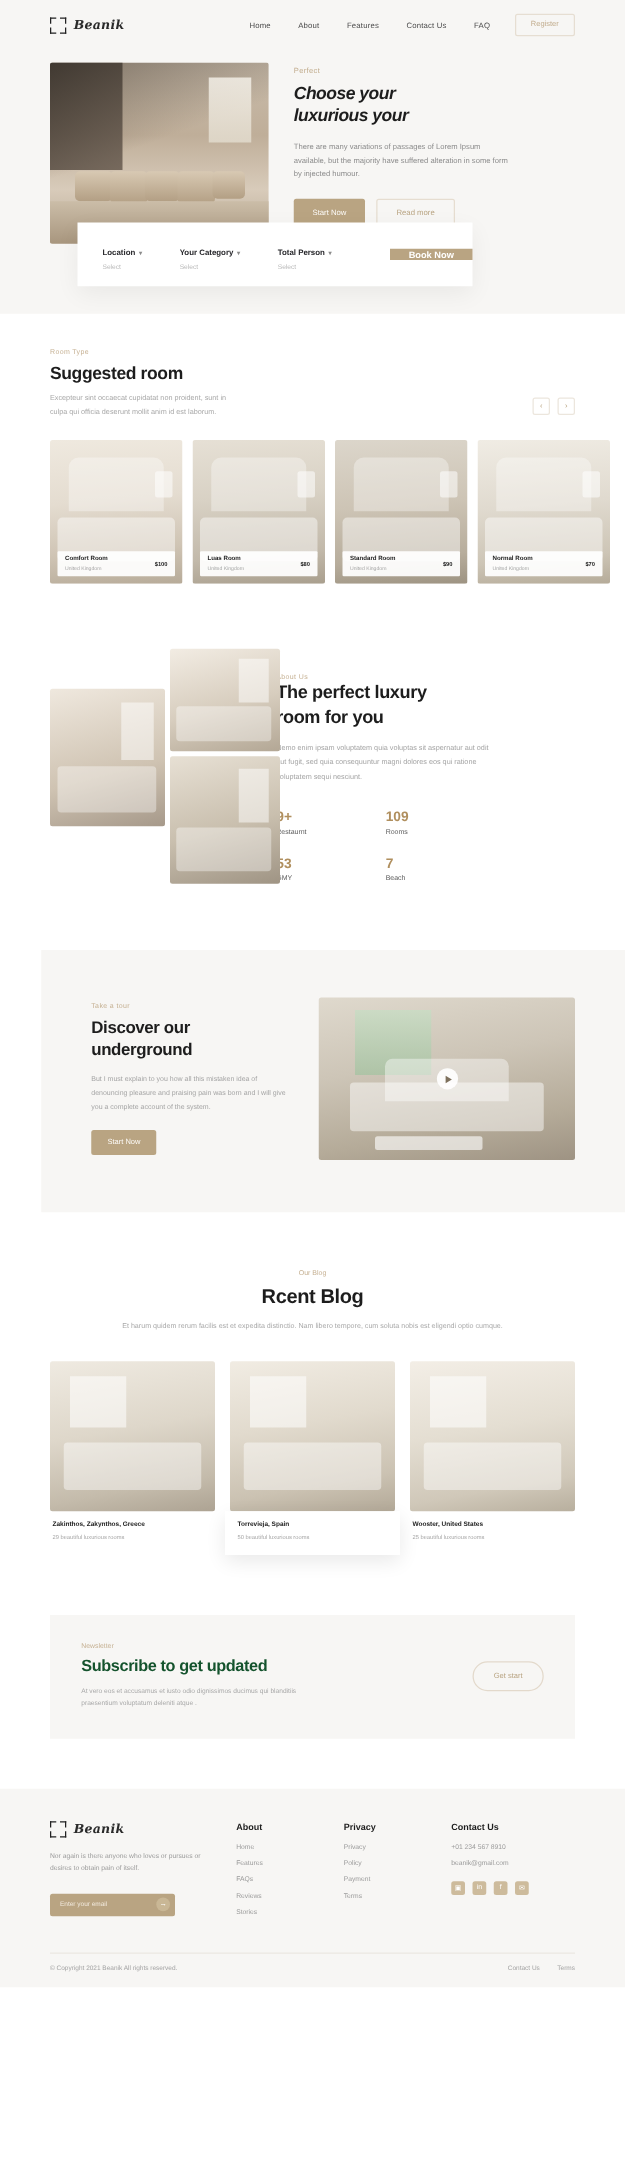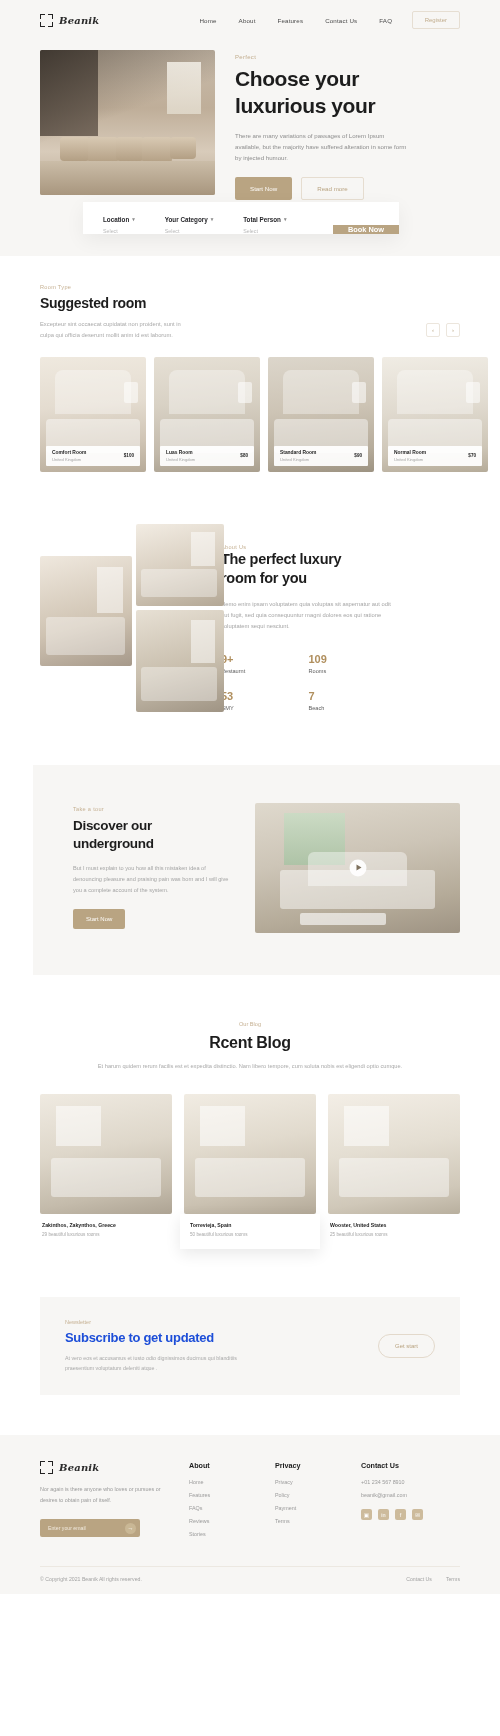--- a/index.html
+++ b/index.html
@@ -73,44 +73,43 @@
   .hero-img .p1{left:20px;bottom:34px;width:30px;height:24px;}
   .hero-img .p2{left:48px;bottom:32px;width:30px;height:26px;}
   .hero-img .p3{left:76px;bottom:34px;width:28px;height:24px;}
   .hero-img .p4{left:102px;bottom:32px;width:30px;height:26px;}
   .hero-img .p5{left:130px;bottom:36px;width:26px;height:22px;}
   .hero-img .bed{position:absolute;left:0;bottom:0;width:100%;height:34px;background:linear-gradient(180deg,#cbbda8,#a8967e);}
 
   .hero-copy { padding-top: 4px; }
   .eyebrow { font-size: 6px; color: #c2ad8e; letter-spacing: .3px; margin-bottom: 6px; }
   .hero-title {
-    font-size: 21px; line-height: 1.28; font-weight: 700; letter-spacing: -.4px;
-    color: #1d1d1d; max-width: 175px;
+    font-size: 14px; line-height: 1.28; font-weight: 700; letter-spacing: -.4px;
+    color: #1d1d1d; max-width: 175px; font-style: italic;
   }
   .hero-desc {
     margin-top: 10px; font-size: 6.1px; line-height: 1.85; color: #8d8d8d; max-width: 175px;
   }
   .hero-btns { display: flex; gap: 9px; margin-top: 13px; }
   .btn-solid {
     background: #b9a482; color: #fdfbf8; border: none;
     font-size: 6.2px; padding: 7px 15px; border-radius: 2px; cursor: pointer;
   }
   .btn-ghost {
     background: transparent; color: #b9a482; border: 1px solid #e6ddd0;
     font-size: 6.2px; padding: 7px 15px; border-radius: 2px; cursor: pointer;
   }
 
   
   .bookbar {
     position: absolute; left: 62px; bottom: 22px;
-    width: 316px; height: 32px;
-    display: flex; align-items: flex-end;
+    width: 316px; height: 51px;
+    display: flex; align-items: center;
     background: #ffffff;
     box-shadow: 0 6px 20px rgba(0,0,0,.06);
-    margin-left: 21px;
   }
   .bookbar-fields { display: flex; flex: 1; padding: 9px 0 0 20px; gap: 30px; }
   .bf-label { font-size: 6.3px; font-weight: 700; color: #26262a; display:flex; align-items:center; gap:3px; }
   .bf-label .chev { font-size: 5px; color:#8b8b8b; }
   .bf-value { font-size: 5.3px; color: #b9b9b9; margin-top: 5px; }
   .bookbar-btn {
     width: 66px; background: #b9a482; color: #fff;
     display:flex; align-items:center; justify-content:center;
     font-size: 7.4px; font-weight: 700; cursor: pointer; border:none;
   }
@@ -208,21 +207,21 @@
   .bc-title { font-size:5.2px; font-weight:700; color:#232323; }
   .bc-sub { font-size:4.6px; color:#a6a6a6; margin-top:4px; }
 
   
   .news-wrap { padding: 48px 40px 40px 40px; background:#fff; }
   .news {
     background:#f7f6f4; padding: 22px 25px; display:flex; align-items:center;
   }
   .news-left { flex:1; }
   .news-eyebrow { font-size:5.5px; color:#c6b193; }
-  .news-title { font-size:13px; font-weight:700; margin-top:5px; letter-spacing:-.3px; color:#1d4ed8; }
+  .news-title { font-size:13px; font-weight:700; margin-top:5px; letter-spacing:-.3px; color:#14532d; }
   .news-desc { font-size:5.3px; line-height:1.95; color:#a9a9a9; margin-top:8px; max-width:200px; }
   .news-btn {
     border:1px solid #e3d9cb; background:transparent; color:#b9a482;
     font-size:6px; padding:8px 16px; border-radius:40px; cursor:pointer;
   }
 
   
   .footer { background:#f7f6f4; padding: 26px 40px 0 40px; }
   .footer-top { display:flex; gap:24px; }
   .f-brandcol { width: 125px; }

